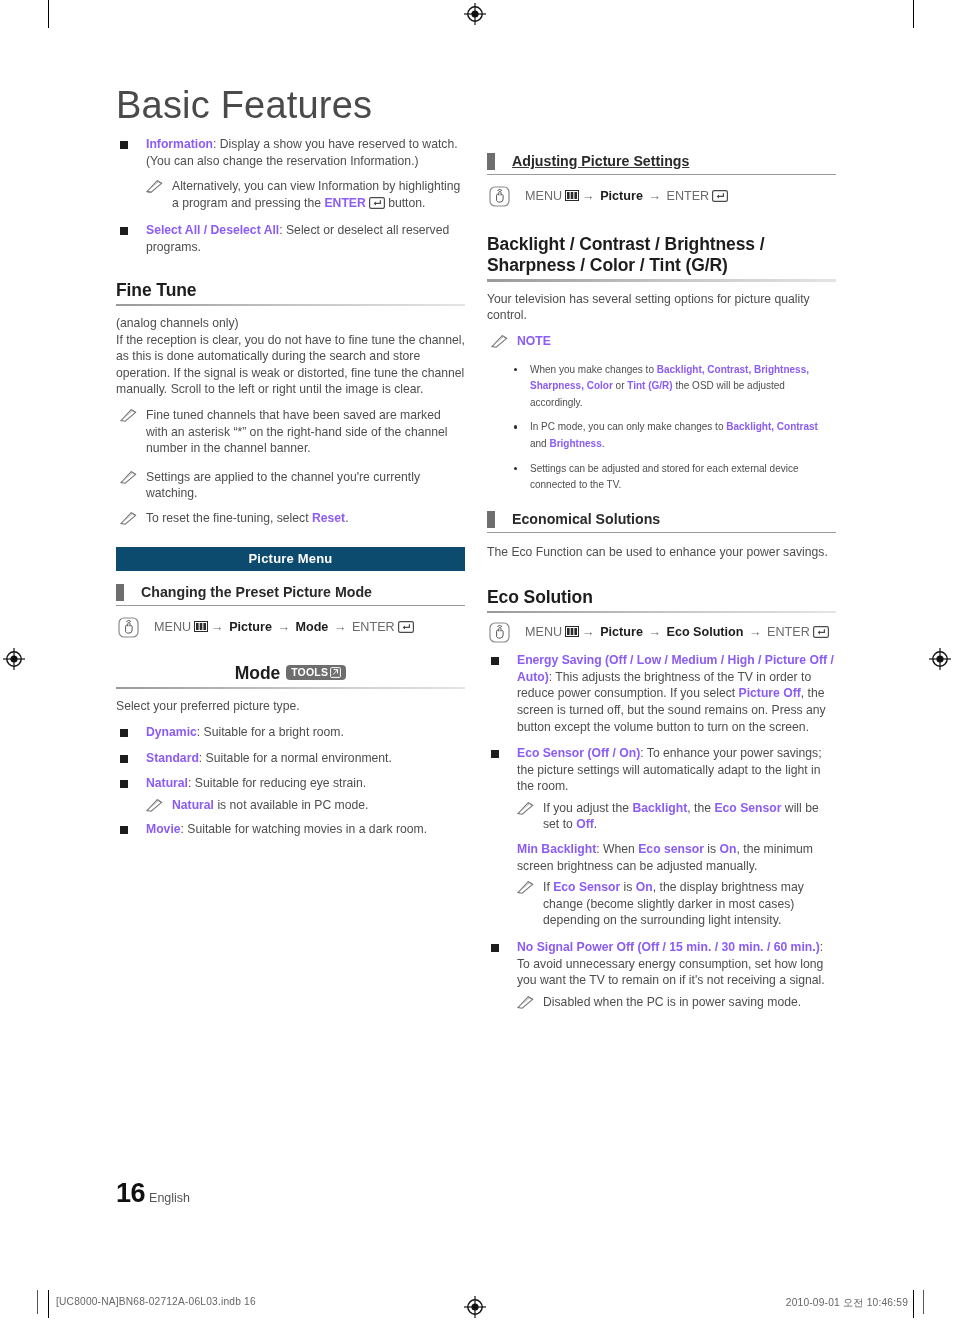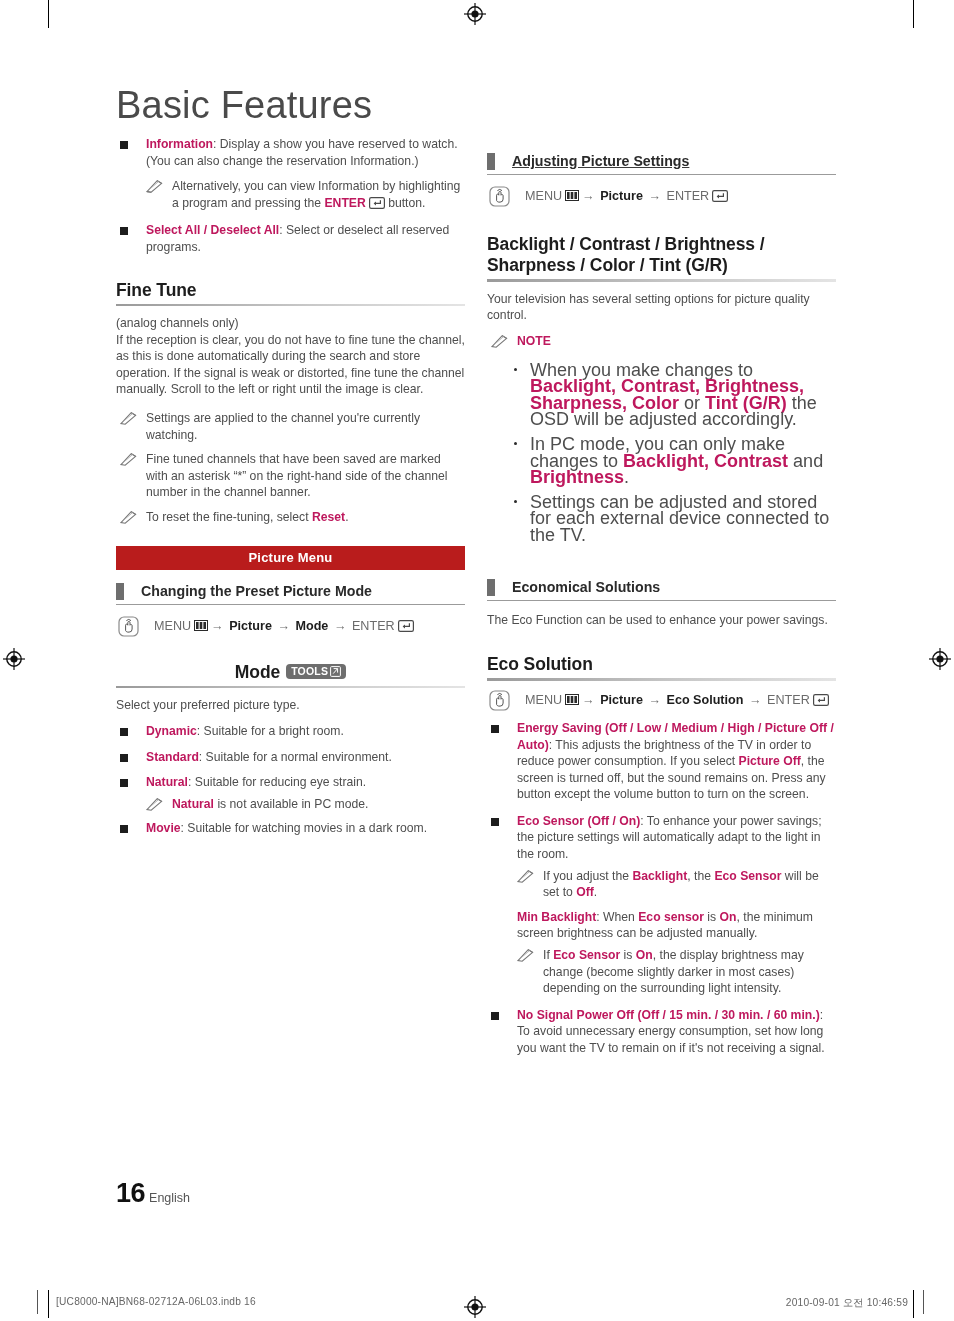--- a/index.html
+++ b/index.html
@@ -53,21 +53,21 @@
   .col-left  { left: 116px; }
   .col-right { left: 487px; }
 
   
   p, .para {
     margin: 0 0 9px 0;
     font-size: 12.2px;
     line-height: 16.6px;
     color: #4e4e4e;
   }
-  b, strong { color: #be185d; font-weight: bold; }
+  b, strong { color: #8b5cf6; font-weight: bold; }
 
   
   .sq-item {
     position: relative;
     padding-left: 30px;
     margin-bottom: 9px;
     font-size: 12.2px;
     line-height: 16.6px;
     color: #4e4e4e;
   }
@@ -97,21 +97,21 @@
     height: 14px;
   }
   .note-item > .pencil { left: 4px; }
   .note-item.indent > .pencil { left: 30px; }
 
   
   .dot-item {
     position: relative;
     padding-left: 26px;
     margin-bottom: 8px;
-    font-size: 18px;
+    font-size: 10px;
     line-height: 16.6px;
     color: #4e4e4e;
   }
   .dot-item > .dot {
     position: absolute;
     left: 10px;
     top: 6px;
     width: 3.4px;
     height: 3.4px;
     border-radius: 50%;
@@ -192,21 +192,21 @@
   .ico-enter {
     display: inline-block;
     vertical-align: -2px;
     width: 16px;
     height: 12px;
     margin-left: 3px;
   }
 
   
   .band {
-    background: #b91c1c;
+    background: #0c4a6e;
     color: #ffffff;
     text-align: center;
     font-size: 13px;
     font-weight: bold;
     padding: 4px 0 5px 0;
     margin: 20px 0 12px 0;
     letter-spacing: 0.2px;
   }
 
   
@@ -334,35 +334,35 @@
       <b>Select All / Deselect All</b><span>: Select or deselect all reserved programs.</span>
     </div>
 
     <div class="h-big-wrap" style="margin-top:24px;">
       <div class="h-big">Fine Tune</div>
       <div class="rule-grad"></div>
     </div>
     <p style="margin-bottom:0;">(analog channels only)</p>
     <p style="margin-top:0;">If the reception is clear, you do not have to fine tune the channel, as this is done automatically during the search and store operation. If the signal is weak or distorted, fine tune the channel manually. Scroll to the left or right until the image is clear.</p>
 
+    <div class="note-item">
+      <svg class="pencil" viewBox="0 0 17 14">
+        <path d="M1 12.6 L11.2 1.6 L15.6 4.4 L5.2 13.2 Z" fill="none" stroke="#777" stroke-width="1.1"></path>
+        <path d="M11.2 1.6 L15.6 4.4" stroke="#777" stroke-width="1.1"></path>
+        <path d="M2.6 11 L12.6 2.6" stroke="#aaa" stroke-width="0.8"></path>
+      </svg>
+      <span>Fine tuned channels that have been saved are marked with an asterisk “*” on the right-hand side of the channel number in the channel banner.</span>
+    </div>
     <div class="note-item" style="margin-top:12px;">
       <svg class="pencil" viewBox="0 0 17 14">
         <path d="M1 12.6 L11.2 1.6 L15.6 4.4 L5.2 13.2 Z" fill="none" stroke="#777" stroke-width="1.1"></path>
         <path d="M11.2 1.6 L15.6 4.4" stroke="#777" stroke-width="1.1"></path>
         <path d="M2.6 11 L12.6 2.6" stroke="#aaa" stroke-width="0.8"></path>
       </svg>
       <span>Settings are applied to the channel you're currently watching.</span>
-    </div>
-    <div class="note-item">
-      <svg class="pencil" viewBox="0 0 17 14">
-        <path d="M1 12.6 L11.2 1.6 L15.6 4.4 L5.2 13.2 Z" fill="none" stroke="#777" stroke-width="1.1"></path>
-        <path d="M11.2 1.6 L15.6 4.4" stroke="#777" stroke-width="1.1"></path>
-        <path d="M2.6 11 L12.6 2.6" stroke="#aaa" stroke-width="0.8"></path>
-      </svg>
-      <span>Fine tuned channels that have been saved are marked with an asterisk “*” on the right-hand side of the channel number in the channel banner.</span>
     </div>
     <div class="note-item">
       <svg class="pencil" viewBox="0 0 17 14">
         <path d="M1 12.6 L11.2 1.6 L15.6 4.4 L5.2 13.2 Z" fill="none" stroke="#777" stroke-width="1.1"></path>
         <path d="M11.2 1.6 L15.6 4.4" stroke="#777" stroke-width="1.1"></path>
         <path d="M2.6 11 L12.6 2.6" stroke="#aaa" stroke-width="0.8"></path>
       </svg>
       <span>To reset the fine-tuning, select </span><b>Reset</b><span>.</span>
     </div>
 
@@ -482,21 +482,21 @@
       <div class="dot-item">
         <span class="dot"></span>
         <span>In PC mode, you can only make changes to </span><b>Backlight, Contrast</b><span> and </span><b>Brightness</b><span>.</span>
       </div>
       <div class="dot-item">
         <span class="dot"></span>
         <span>Settings can be adjusted and stored for each external device connected to the TV.</span>
       </div>
     </div>
 
-    <div class="h-bar-wrap" style="margin-top:34px;">
+    <div class="h-bar-wrap" style="margin-top:16px;">
       <span class="bar"></span>
       <span class="h-bar-text">Economical Solutions</span>
     </div>
     <div class="rule-thin"></div>
     <p>The Eco Function can be used to enhance your power savings.</p>
 
     <div class="h-big-wrap" style="margin-top:26px;">
       <div class="h-big">Eco Solution</div>
       <div class="rule-grad"></div>
     </div>
@@ -546,20 +546,28 @@
         <path d="M11.2 1.6 L15.6 4.4" stroke="#777" stroke-width="1.1"></path>
         <path d="M2.6 11 L12.6 2.6" stroke="#aaa" stroke-width="0.8"></path>
       </svg>
       <span>If </span><b>Eco Sensor</b><span> is </span><b>On</b><span>, the display brightness may change (become slightly darker in most cases) depending on the surrounding light intensity.</span>
     </div>
 
     <div class="sq-item" style="margin-top:10px; margin-bottom:5px;">
       <span class="sq"></span>
       <b>No Signal Power Off (Off / 15 min. / 30 min. / 60 min.)</b><span>: To avoid unnecessary energy consumption, set how long you want the TV to remain on if it's not receiving a signal.</span>
     </div>
+    <div class="note-item indent">
+      <svg class="pencil" viewBox="0 0 17 14">
+        <path d="M1 12.6 L11.2 1.6 L15.6 4.4 L5.2 13.2 Z" fill="none" stroke="#777" stroke-width="1.1"></path>
+        <path d="M11.2 1.6 L15.6 4.4" stroke="#777" stroke-width="1.1"></path>
+        <path d="M2.6 11 L12.6 2.6" stroke="#aaa" stroke-width="0.8"></path>
+      </svg>
+      <span>Disabled when the PC is in power saving mode.</span>
+    </div>
   </div>
 
   <div class="pg-foot">
     <span class="pg-num">16</span><span class="pg-lang">English</span>
   </div>
 </div>
 
 <div class="foot-rule"></div>
 <div class="foot-rule r"></div>
 <div class="print-foot left nowrap">[UC8000-NA]BN68-02712A-06L03.indb   16</div>

